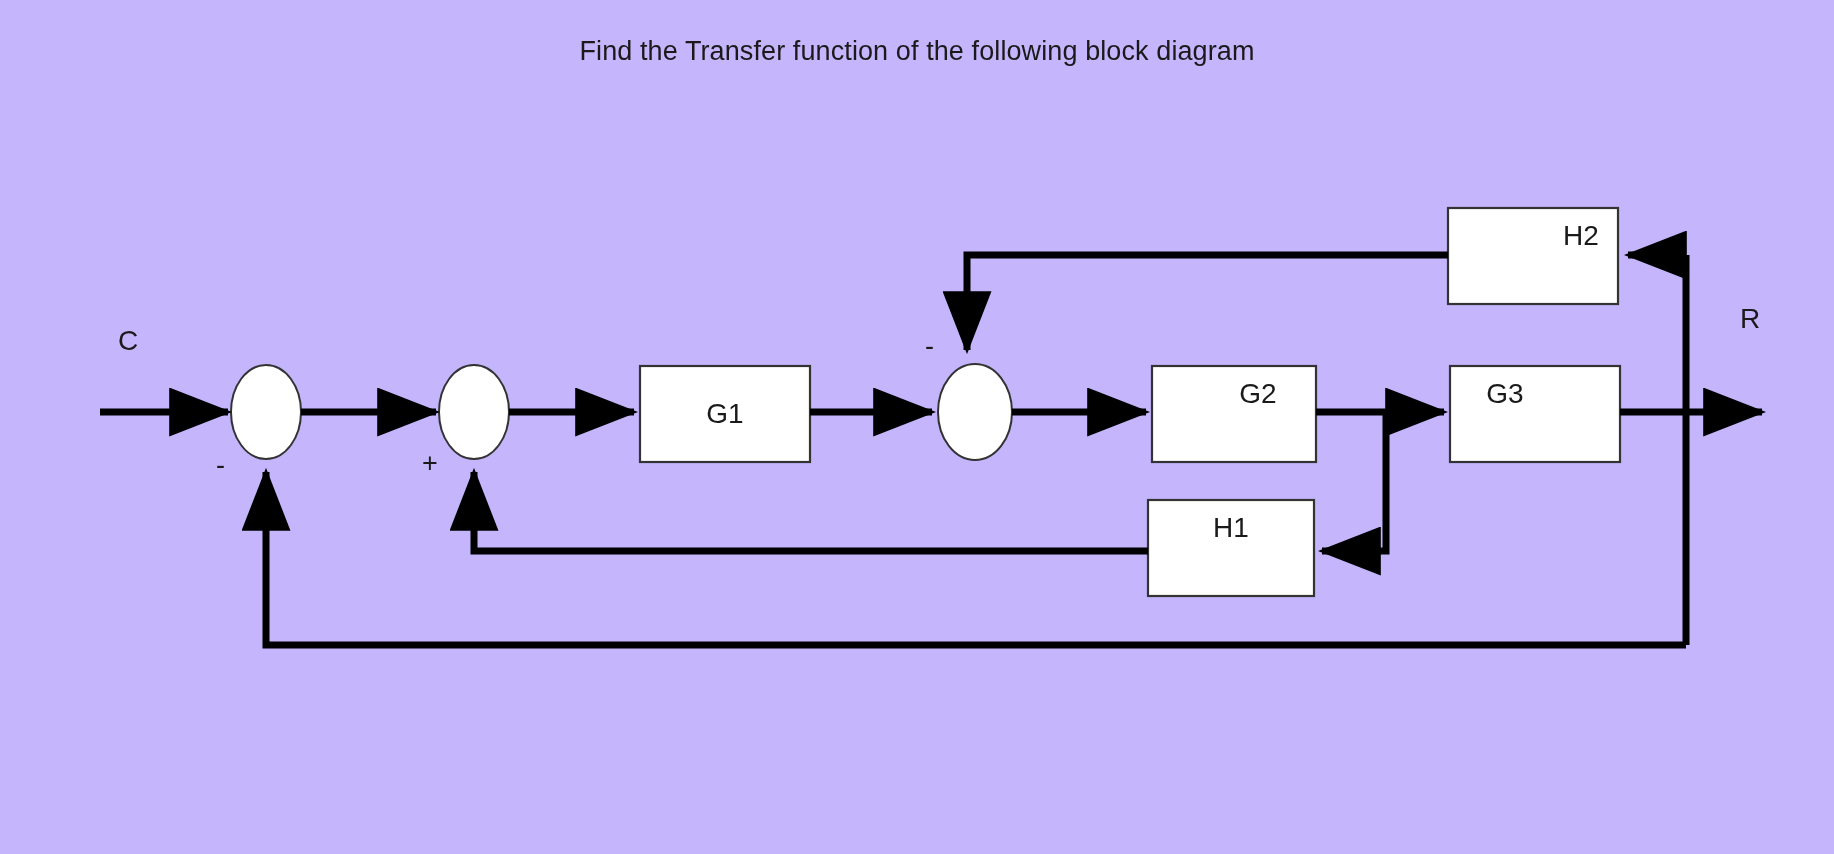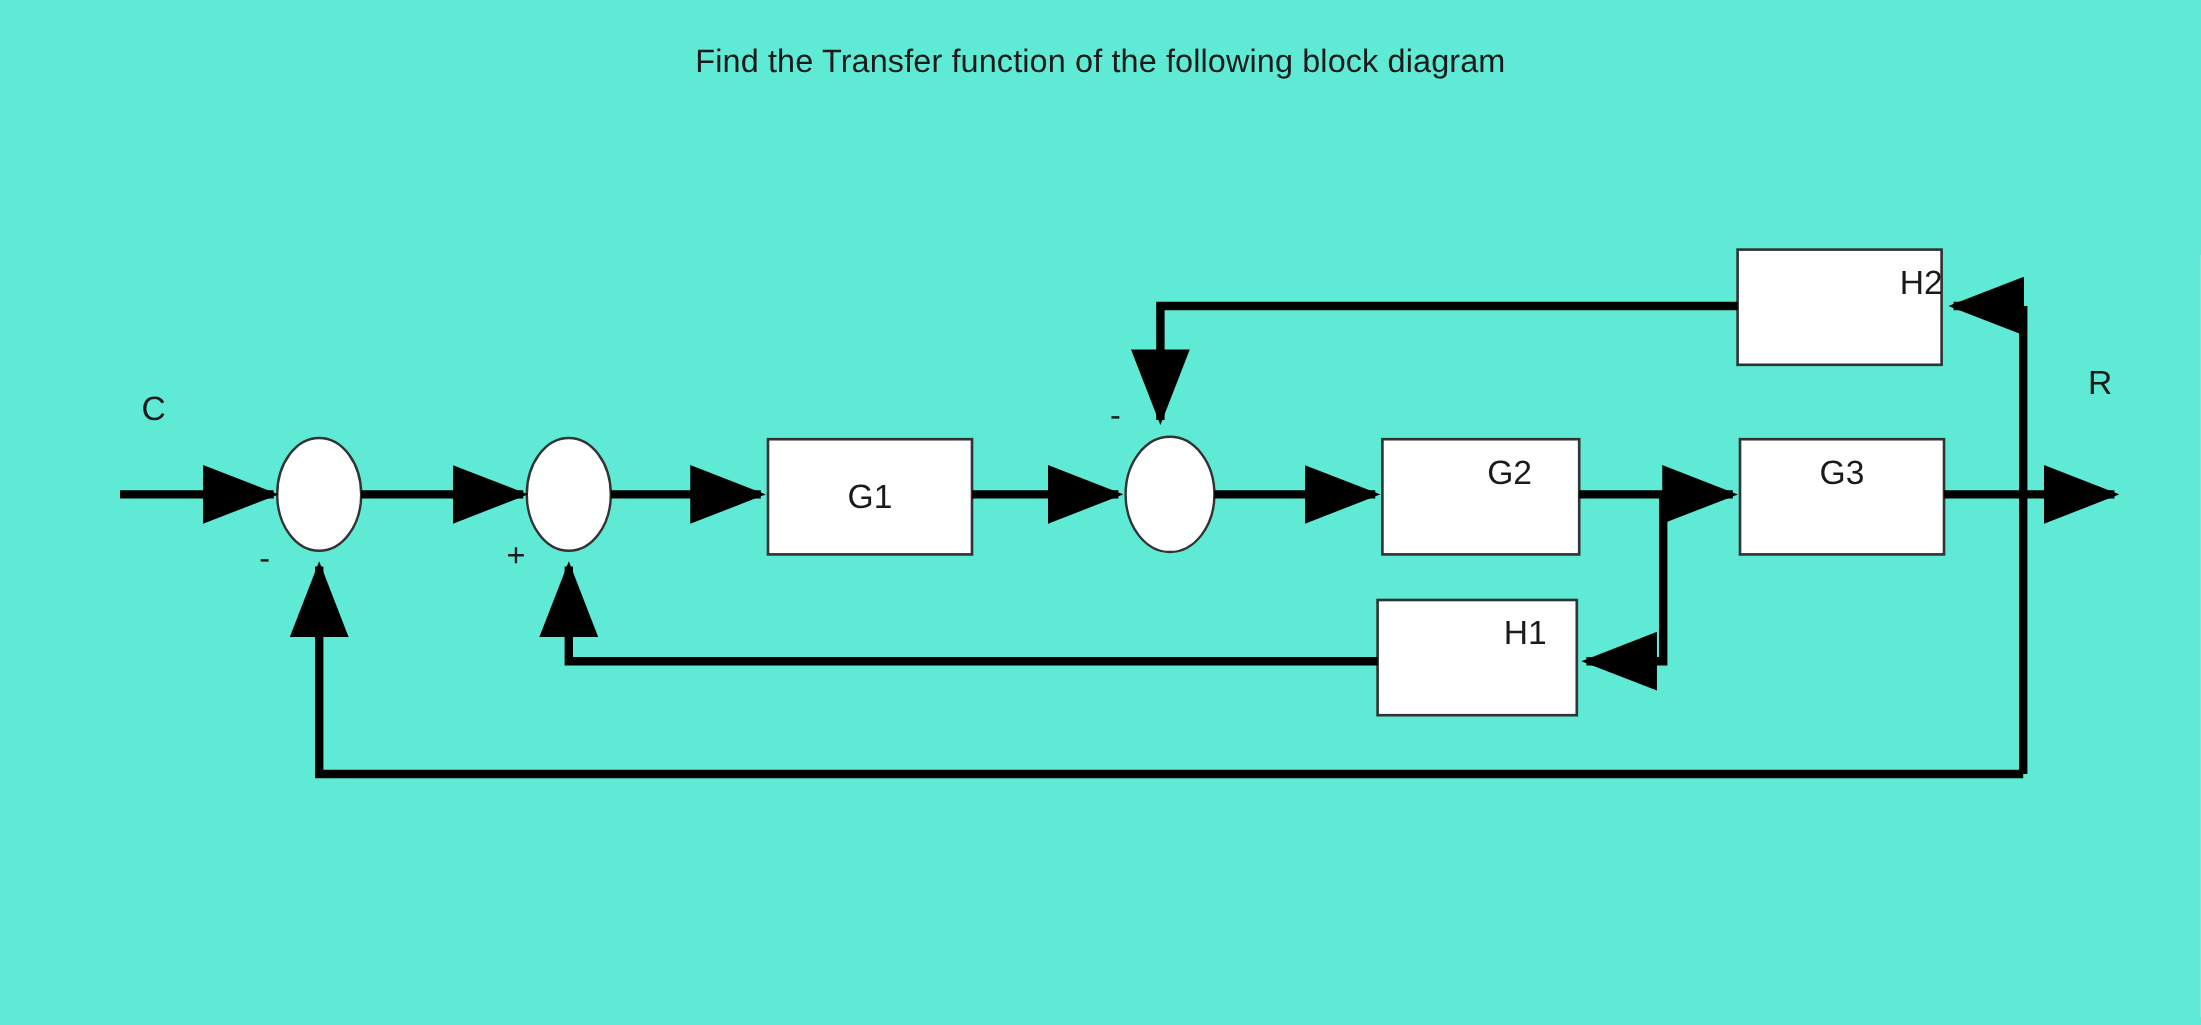--- a/index.html
+++ b/index.html
@@ -11,21 +11,21 @@
     width: 1834px;
     height: 854px;
     font-family: "Liberation Sans", sans-serif;
     color: #000000;
     overflow: hidden;
   }
   #canvas {
     position: relative;
     width: 1834px;
     height: 854px;
-    background: #5eead4;
+    background: #c4b5fd;
   }
   #diagram-svg {
     position: absolute;
     left: 0;
     top: 0;
     width: 1834px;
     height: 854px;
   }
   .title {
     position: absolute;
@@ -120,25 +120,25 @@
   </svg>
 
   <div class="signal-label" style="left:118px; top:325px;">C</div>
 
   <div class="signal-label" style="left:1740px; top:303px;">R</div>
 
   <div class="block-label" style="left:640px; top:398px; width:170px;">G1</div>
 
   <div class="block-label" style="left:1176px; top:378px; width:164px;">G2</div>
 
-  <div class="block-label" style="left:1450px; top:378px; width:170px;">G3</div>
+  <div class="block-label" style="left:1420px; top:378px; width:170px;">G3</div>
 
-  <div class="block-label" style="left:1148px; top:512px; width:166px;padding-left:40px;">H1</div>
+  <div class="block-label" style="left:1148px; top:512px; width:166px;">H1</div>
 
-  <div class="block-label" style="left:1516px; top:220px; width:170px;">H2</div>
+  <div class="block-label" style="left:1448px; top:220px; width:170px;padding-left:48px;">H2</div>
 
   <div class="sign-label" style="left:216px; top:452px;">-</div>
 
   <div class="sign-label" style="left:422px; top:450px;">+</div>
 
   <div class="sign-label" style="left:925px; top:333px;">-</div>
 
 </div>
 
 </body></html>

